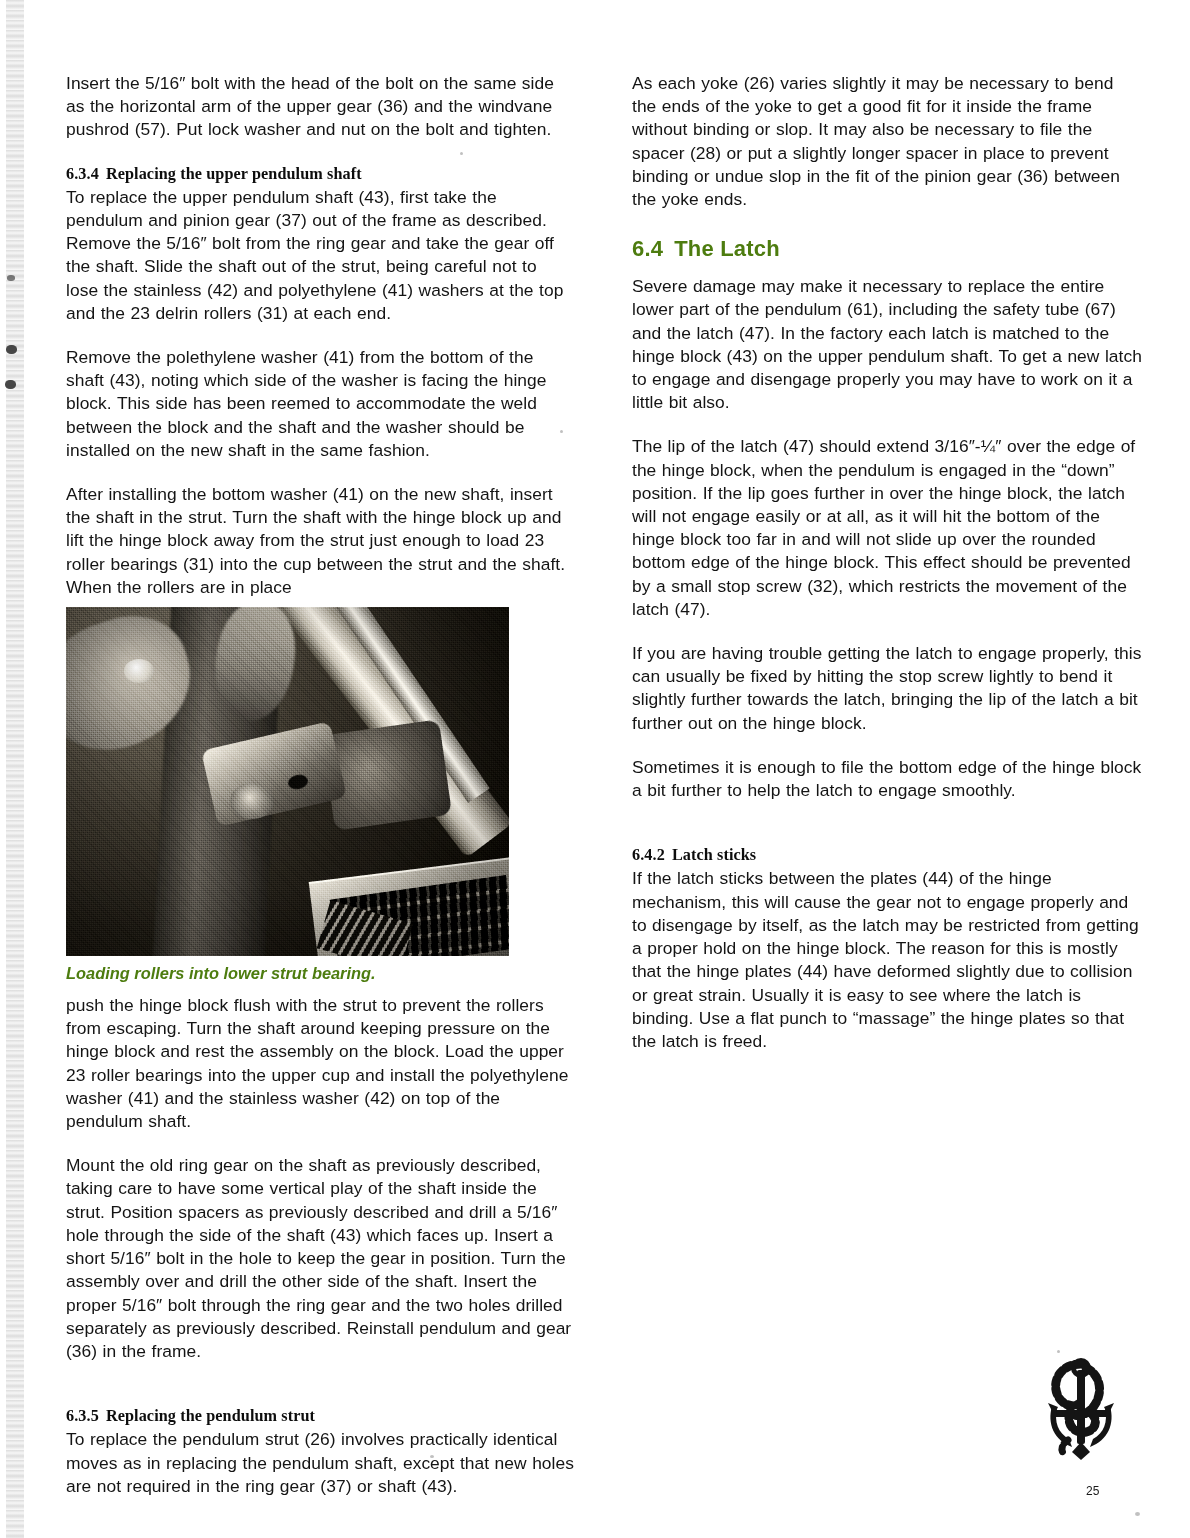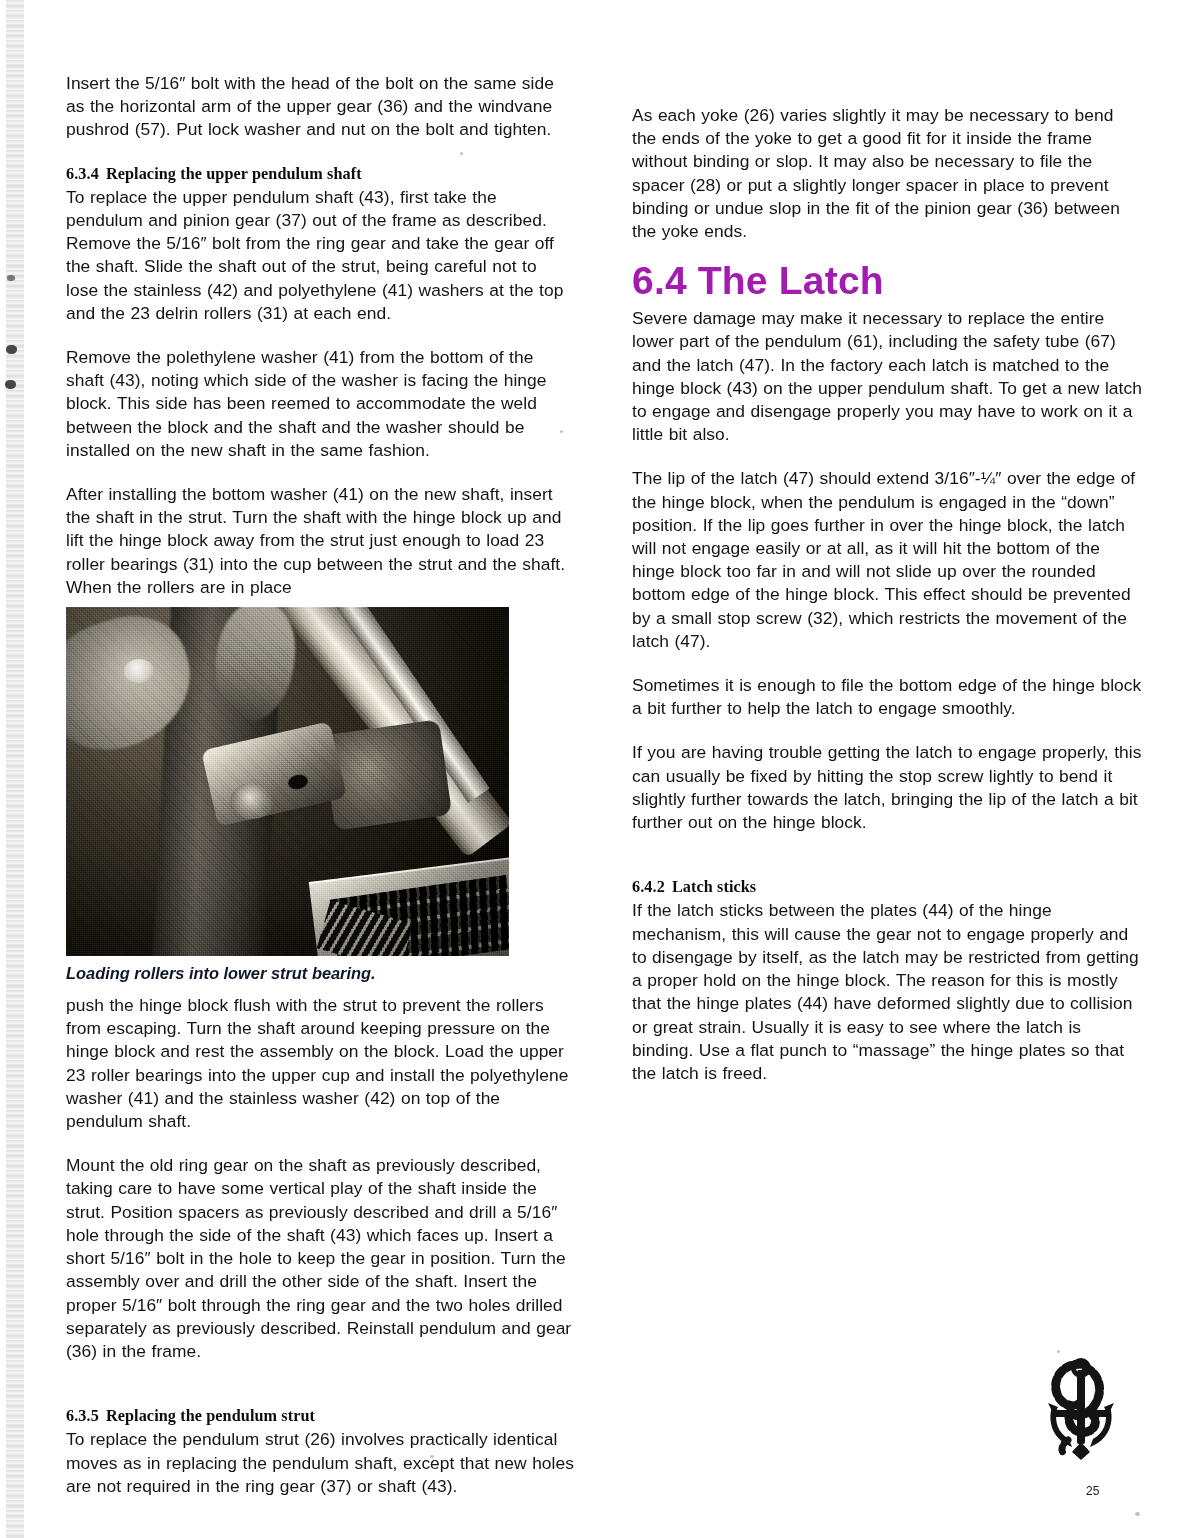--- a/index.html
+++ b/index.html
@@ -58,21 +58,21 @@
     position: absolute;
     left: 0; top: 0;
     width: 1030px;
     height: 1538px;
   }
   .col {
     position: absolute;
     top: 72px;
   }
   .col-left  { left: 66px;  width: 508px; }
-  .col-right { left: 632px; width: 510px; margin-top: 32px; }
+  .col-right { left: 632px; width: 510px; }
 
   p.body {
     margin: 0 0 21px 0;
     font-size: 17.4px;
     line-height: 23.2px;
     letter-spacing: .05px;
     word-spacing: .6px;
     color: #141414;
   }
   p.body.tight { margin-bottom: 8px; }
@@ -83,25 +83,25 @@
     line-height: 23.2px;
     font-weight: bold;
     letter-spacing: .1px;
     color: #0d0d0d;
     font-family: Liberation Serif, serif;
   }
   h3.sub .num { margin-right: 7px; }
 
   h2.sec {
     margin: 10px 0 9px 0;
-    font-size: 39px;
+    font-size: 22px;
     line-height: 34px;
     font-weight: bold;
     letter-spacing: .2px;
-    color: #a21caf;
+    color: #4d7c0f;
   }
   h2.sec .num { margin-right: 11px; }
 
   .spacer-sm { height: 21px; }
 
   
   .figure {
     margin: 5px 0 4px 0;
     width: 443px;
   }
@@ -263,21 +263,21 @@
   .photo .vignette {
     position: absolute; inset: 0;
     background: radial-gradient(ellipse at 50% 45%, rgba(0,0,0,0) 45%, rgba(0,0,0,.32) 100%);
   }
   .caption {
     margin: 7px 0 11px 0;
     font-size: 16.4px;
     line-height: 20px;
     font-style: italic;
     font-weight: bold;
-    color: #0f172a;
+    color: #4d7c0f;
   }
 
   
   .logo {
     position: absolute;
     left: 1038px;
     top: 1348px;
     width: 86px;
     height: 116px;
   }
@@ -347,22 +347,22 @@
   </div>
 
   <div class="col col-right">
 
     <p class="body">As each yoke (26) varies slightly it may be necessary to bend the ends of the yoke to get a good fit for it inside the frame without binding or slop. It may also be necessary to file the spacer (28) or put a slightly longer spacer in place to prevent binding or undue slop in the fit of the pinion gear (36) between the yoke ends.</p>
 
     <h2 class="sec"><span class="num">6.4</span><span>The Latch</span></h2>
 
     <p class="body">Severe damage may make it necessary to replace the entire lower part of the pendulum (61), including the safety tube (67) and the latch (47). In the factory each latch is matched to the hinge block (43) on the upper pendulum shaft. To get a new latch to engage and disengage properly you may have to work on it a little bit also.</p>
     <p class="body">The lip of the latch (47) should extend 3/16″-¼″ over the edge of the hinge block, when the pendulum is engaged in the “down” position. If the lip goes further in over the hinge block, the latch will not engage easily or at all, as it will hit the bottom of the hinge block too far in and will not slide up over the rounded bottom edge of the hinge block. This effect should be prevented by a small stop screw (32), which restricts the movement of the latch (47).</p>
+    <p class="body">If you are having trouble getting the latch to engage properly, this can usually be fixed by hitting the stop screw lightly to bend it slightly further towards the latch, bringing the lip of the latch a bit further out on the hinge block.</p>
     <p class="body">Sometimes it is enough to file the bottom edge of the hinge block a bit further to help the latch to engage smoothly.</p>
-    <p class="body">If you are having trouble getting the latch to engage properly, this can usually be fixed by hitting the stop screw lightly to bend it slightly further towards the latch, bringing the lip of the latch a bit further out on the hinge block.</p>
 
     <div class="spacer-sm"></div>
 
     <h3 class="sub"><span class="num">6.4.2</span><span>Latch sticks</span></h3>
     <p class="body">If the latch sticks between the plates (44) of the hinge mechanism, this will cause the gear not to engage properly and to disengage by itself, as the latch may be restricted from getting a proper hold on the hinge block. The reason for this is mostly that the hinge plates (44) have deformed slightly due to collision or great strain. Usually it is easy to see where the latch is binding. Use a flat punch to “massage” the hinge plates so that the latch is freed.</p>
   </div>
 
   <div class="logo">
     <svg viewBox="0 0 86 116" width="86" height="116" aria-hidden="true">
       <g fill="#141414">

